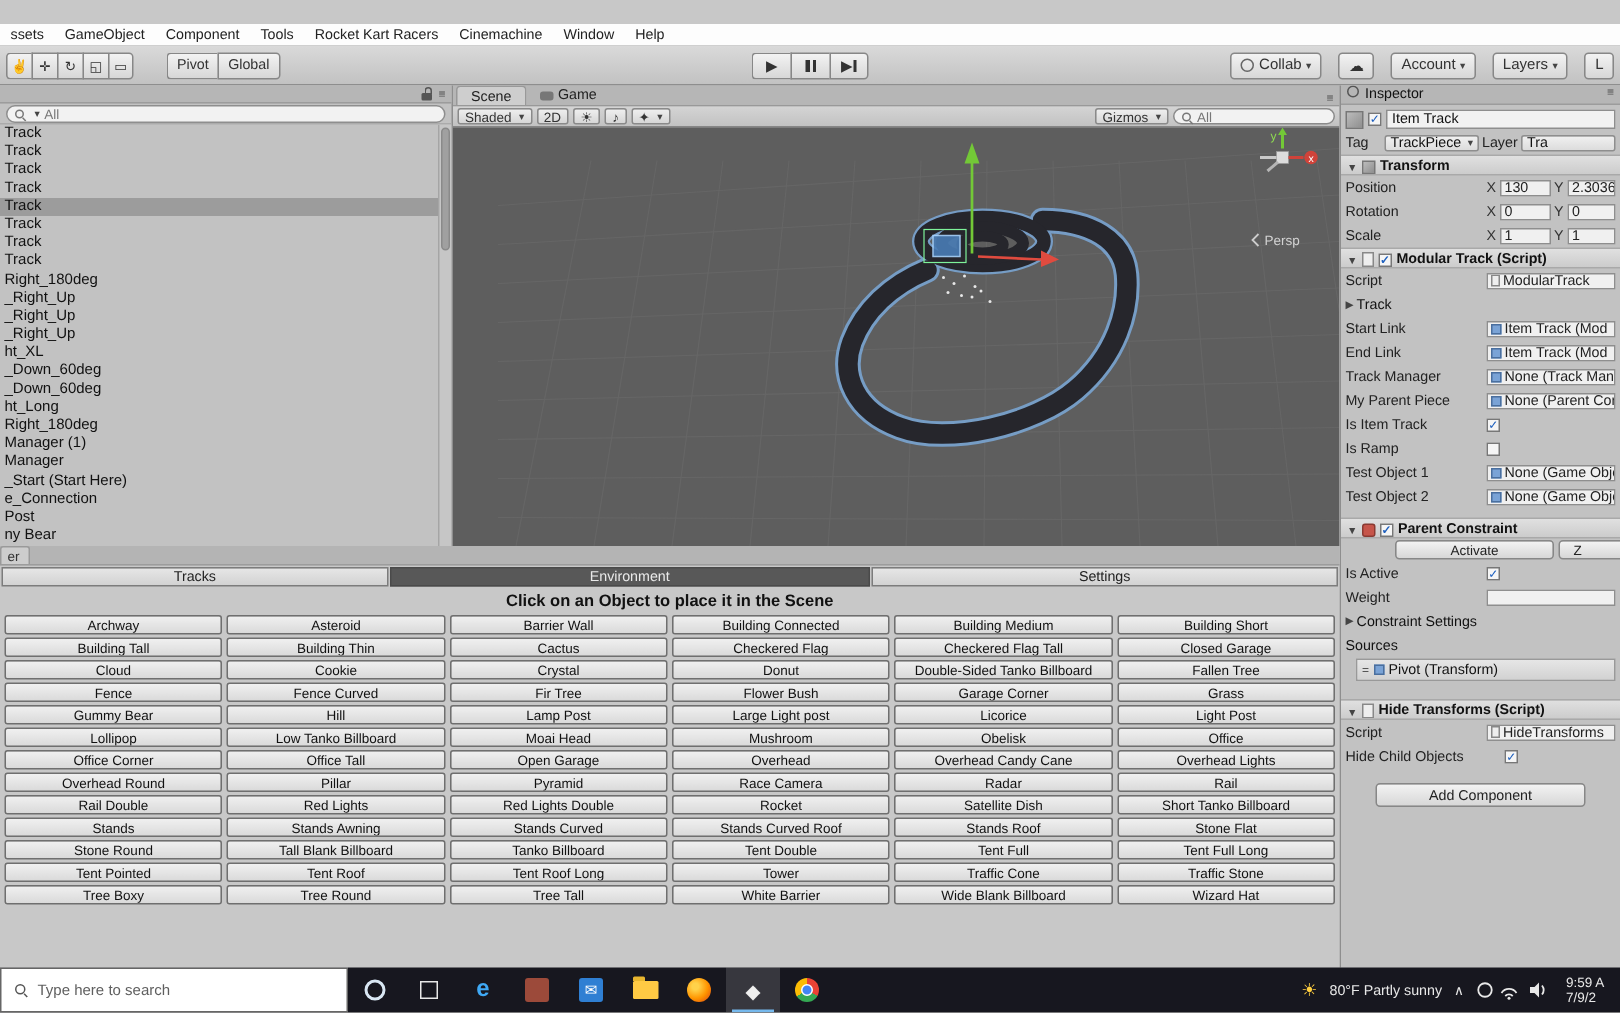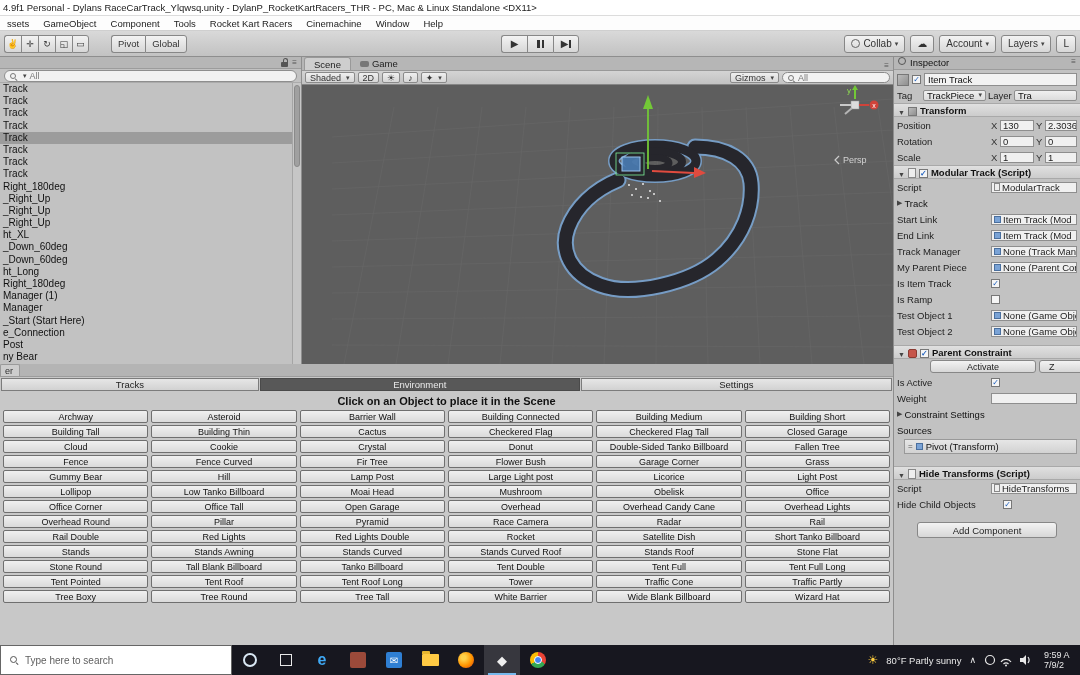--- a/index.html
+++ b/index.html
@@ -24,21 +24,21 @@
 .pg-group .tbtn:first-child{border-radius:3px 0 0 3px;}
 .pg-group .tbtn:last-child{border-right:1px solid #878787;border-radius:0 3px 3px 0;}
 .play-group{position:absolute;left:50%;transform:translateX(-50%);display:flex;}
 .play-group .tbtn{width:26px;padding:0;border-radius:0;border-right:none;}
 .play-group .tbtn:first-child{border-radius:3px 0 0 3px;}
 .play-group .tbtn:last-child{border-right:1px solid #878787;border-radius:0 3px 3px 0;}
 .pausebars{display:flex;gap:2px;}
 .pausebars i{display:block;width:2.5px;height:8px;background:#333;}
 .stepwrap{display:flex;align-items:center;gap:1px;}
 .stepwrap i{display:block;width:2px;height:8px;background:#333;}
-.tb-right{margin-left:auto;display:flex;align-items:center;gap:5px;}
+.tb-right{margin-left:auto;display:flex;align-items:center;gap:11px;}
 .caret{font-size:7px;color:#444;margin-left:3px;}
 .collab-dot{width:9px;height:9px;border-radius:50%;border:1.5px solid #666;margin-right:3px;}
 
 
 .hierarchy{position:absolute;left:0;top:57px;width:302px;height:307px;background:#c2c2c2;border-right:1px solid #8e8e8e;display:flex;flex-direction:column;}
 .panelstrip{height:12px;background:#b6b6b6;border-bottom:1px solid #9c9c9c;display:flex;align-items:center;justify-content:flex-end;gap:4px;padding:0 4px;font-size:8px;color:#555;}
 .h-search{height:14px;display:flex;align-items:center;padding:1px 4px;border-bottom:1px solid #ababab;}
 .searchfield{flex:1;height:12px;background:#f2f2f2;border:1px solid #8e8e8e;border-radius:6px;display:flex;align-items:center;font-size:9px;color:#777;padding:0 4px;gap:3px;white-space:nowrap;overflow:hidden;}
 .h-list{flex:1;overflow:hidden;position:relative;font-size:10px;padding-right:9px;}
 .h-item{height:12.2px;line-height:12.2px;padding-left:3px;white-space:nowrap;cursor:default;}
@@ -139,23 +139,20 @@
 .tb-tray{margin-left:auto;display:flex;align-items:center;gap:8px;padding-right:0;font-size:9.5px;}
 .sunglyph{color:#ffce3f;font-size:12px;}
 .chev{color:#e8e8e8;font-size:9px;}
 .clock{width:36px;font-size:9px;line-height:10px;overflow:hidden;white-space:nowrap;flex:none;}
 </style>
 </head>
 <body>
 
 <div class="screen">
 
-  <div class="titlebar">
-    <span>4.9f1 Personal - Dylans RaceCarTrack_Ylqwsq.unity - DylanP_RocketKartRacers_THR - PC, Mac &amp; Linux Standalone &lt;DX11&gt;</span>
-  </div>
 
   <div class="menubar">
     <div class="menu-items">
 
     <span class="menu-item">ssets</span>
         <span class="menu-item">GameObject</span>
         <span class="menu-item">Component</span>
         <span class="menu-item">Tools</span>
         <span class="menu-item">Rocket Kart Racers</span>
         <span class="menu-item">Cinemachine</span>
@@ -659,21 +656,21 @@
         <span class="obj-btn">Tall Blank Billboard</span>
         <span class="obj-btn">Tanko Billboard</span>
         <span class="obj-btn">Tent Double</span>
         <span class="obj-btn">Tent Full</span>
         <span class="obj-btn">Tent Full Long</span>
         <span class="obj-btn">Tent Pointed</span>
         <span class="obj-btn">Tent Roof</span>
         <span class="obj-btn">Tent Roof Long</span>
         <span class="obj-btn">Tower</span>
         <span class="obj-btn">Traffic Cone</span>
-        <span class="obj-btn">Traffic Partly</span>
+        <span class="obj-btn">Traffic Stone</span>
         <span class="obj-btn">Tree Boxy</span>
         <span class="obj-btn">Tree Round</span>
         <span class="obj-btn">Tree Tall</span>
         <span class="obj-btn">White Barrier</span>
         <span class="obj-btn">Wide Blank Billboard</span>
         <span class="obj-btn">Wizard Hat</span>
       </div>
   </div>
 
   <div class="taskbar">

